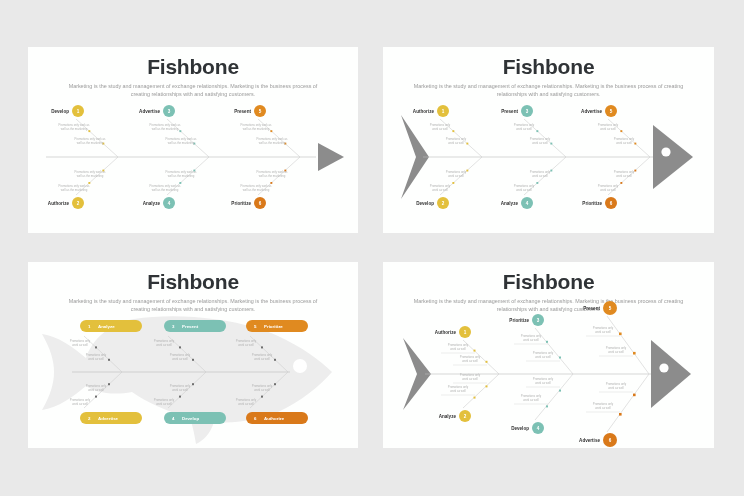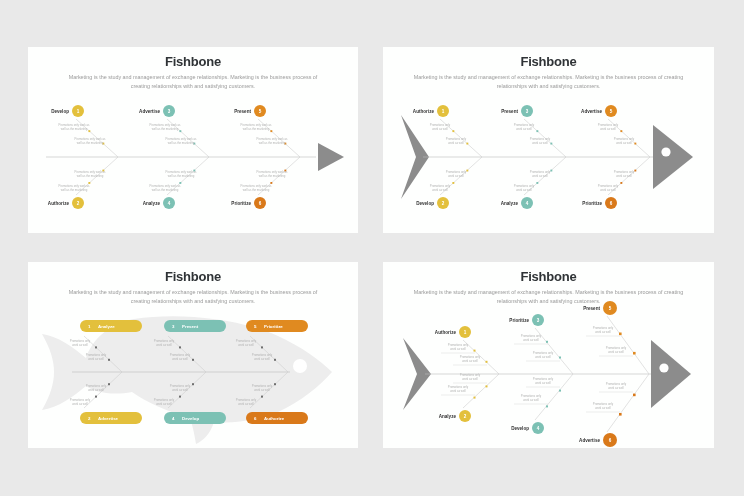--- a/index.html
+++ b/index.html
@@ -15,21 +15,21 @@
     background:#fefffe;
     overflow:hidden;
   }
   #panel-1{left:28px;  top:47px;  width:330px; height:186px;}
   #panel-2{left:383px; top:47px;  width:331px; height:186px;}
   #panel-3{left:28px;  top:262px; width:330px; height:186px;}
   #panel-4{left:383px; top:262px; width:331px; height:186px;}
 
   .head{position:absolute;left:0;right:0;top:8px;text-align:center;}
   .title{
-    font-size:13px; font-weight:bold; color:#2f3336;
+    font-size:21px; font-weight:bold; color:#2f3336;
     letter-spacing:-0.2px; line-height:1.1;
   }
   .subtitle{
     margin:4px auto 0; width:268px;
     font-size:5.4px; color:#9a9a9a; line-height:1.55;
   }
   #panel-2 .subtitle,#panel-4 .subtitle{width:276px;}
 
   .svgwrap{position:absolute;left:0;top:0;width:100%;height:100%;}
   svg{display:block;width:100%;height:100%;}

